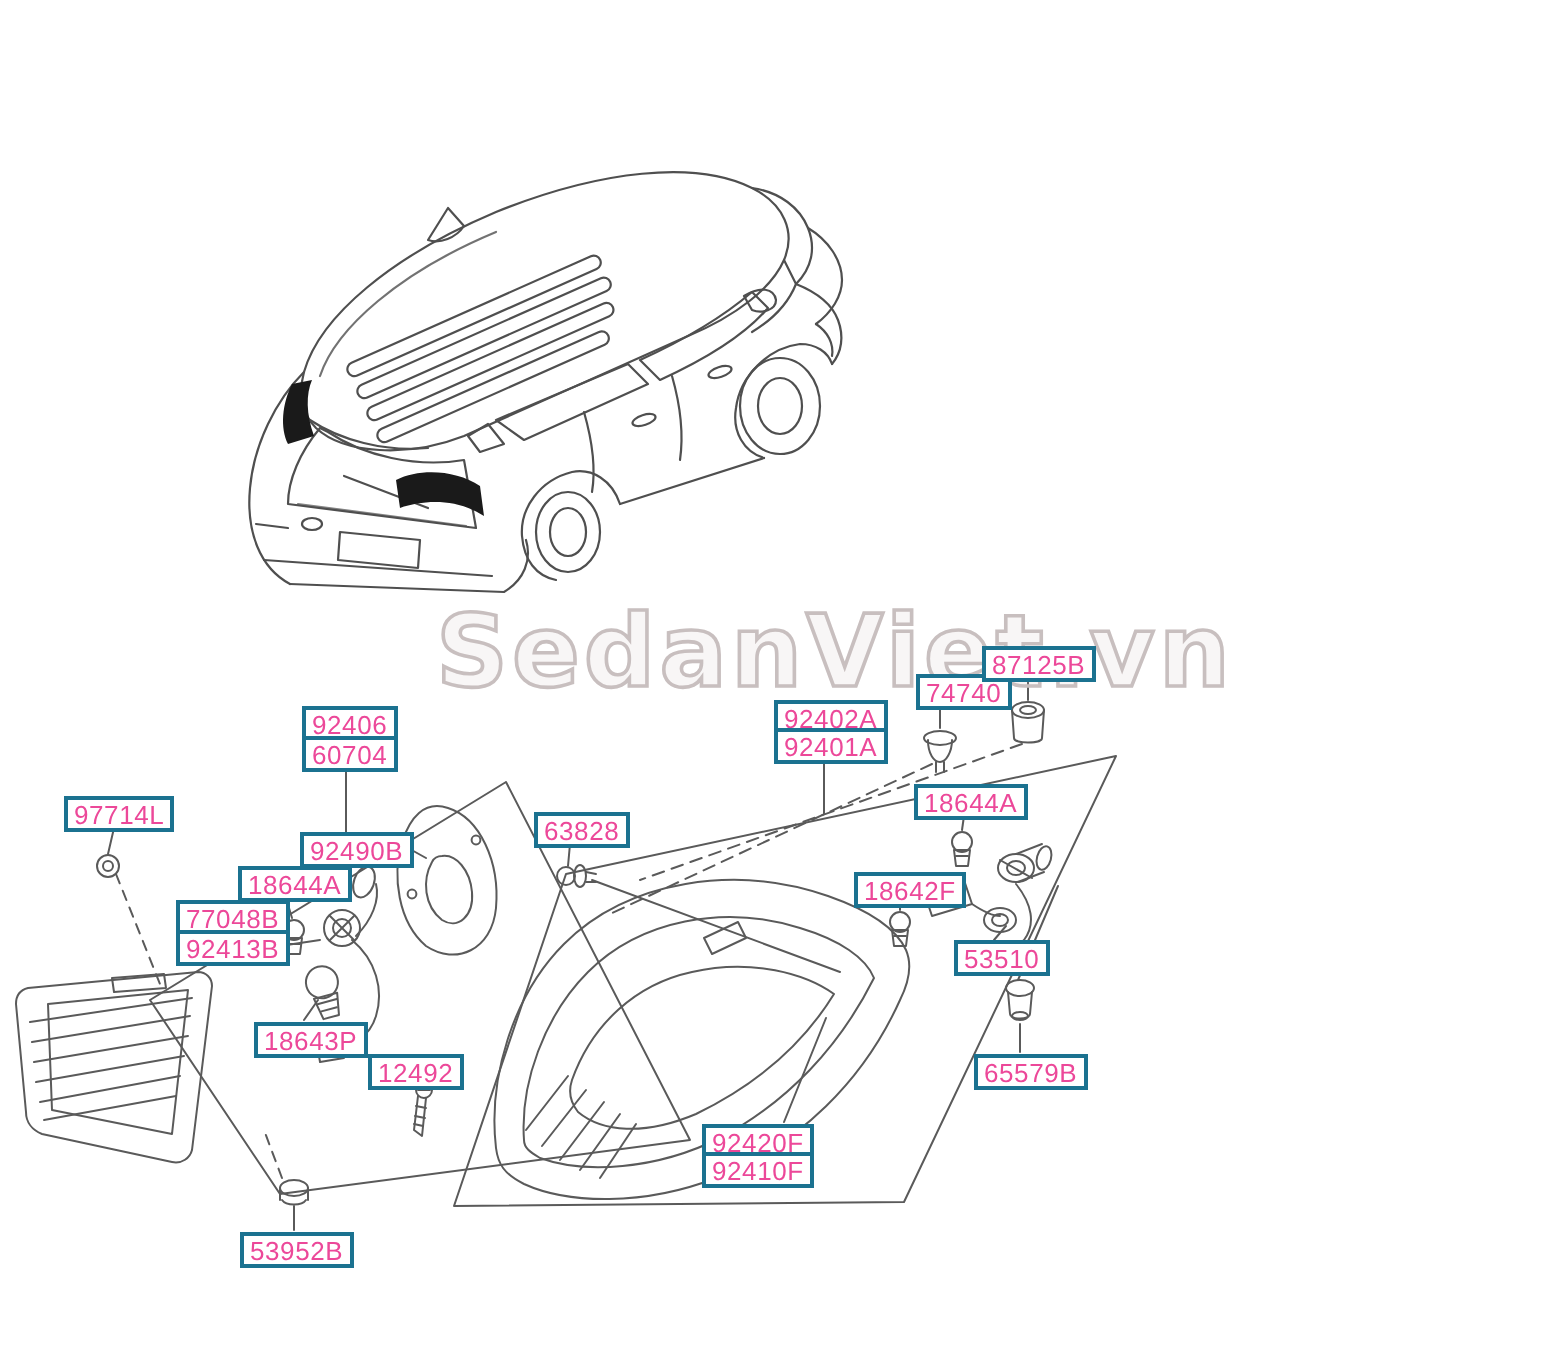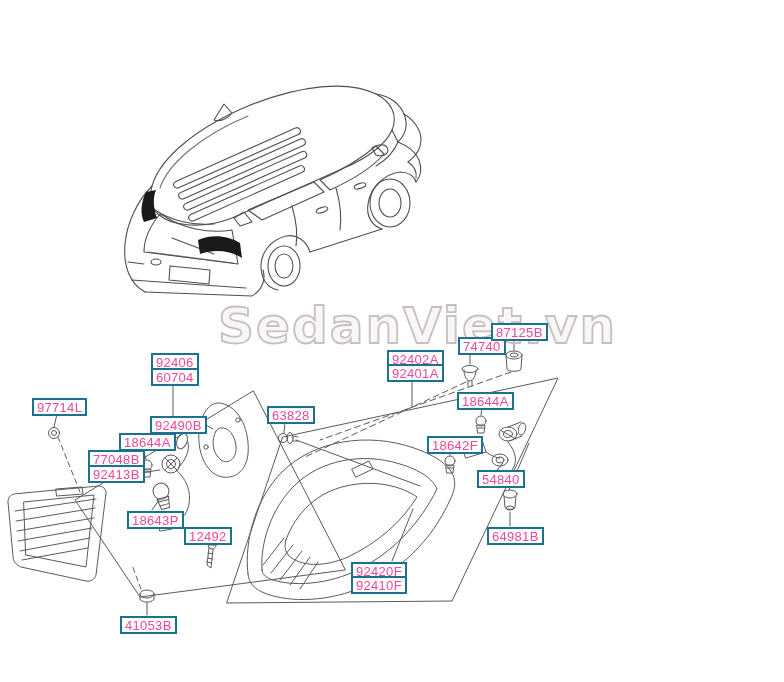--- a/index.html
+++ b/index.html
@@ -249,26 +249,26 @@
 
 <div class="plabel" style="left:32px;top:398px">97714L</div>
 <div class="plabel" style="left:151px;top:353px">92406</div>
 <div class="plabel" style="left:151px;top:368px">60704</div>
 <div class="plabel" style="left:150px;top:416px">92490B</div>
 <div class="plabel" style="left:119px;top:433px">18644A</div>
 <div class="plabel" style="left:88px;top:450px">77048B</div>
 <div class="plabel" style="left:88px;top:465px">92413B</div>
 <div class="plabel" style="left:127px;top:511px">18643P</div>
 <div class="plabel" style="left:184px;top:527px">12492</div>
-<div class="plabel" style="left:120px;top:616px">41053B</div>
+<div class="plabel" style="left:120px;top:616px">53952B</div>
 <div class="plabel" style="left:267px;top:406px">63828</div>
 <div class="plabel" style="left:387px;top:350px">92402A</div>
 <div class="plabel" style="left:387px;top:364px">92401A</div>
 <div class="plabel" style="left:458px;top:337px">74740</div>
 <div class="plabel" style="left:491px;top:323px">87125B</div>
 <div class="plabel" style="left:457px;top:392px">18644A</div>
 <div class="plabel" style="left:427px;top:436px">18642F</div>
-<div class="plabel" style="left:477px;top:470px">54840</div>
-<div class="plabel" style="left:487px;top:527px">64981B</div>
+<div class="plabel" style="left:477px;top:470px">53510</div>
+<div class="plabel" style="left:487px;top:527px">65579B</div>
 <div class="plabel" style="left:351px;top:562px">92420F</div>
 <div class="plabel" style="left:351px;top:576px">92410F</div>
 
 </div>
 
 </body></html>

